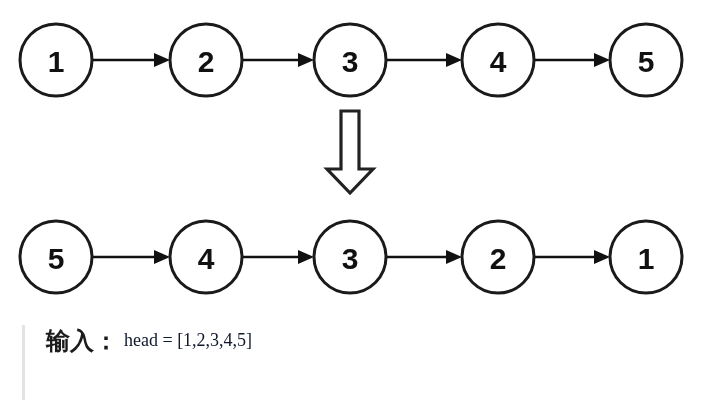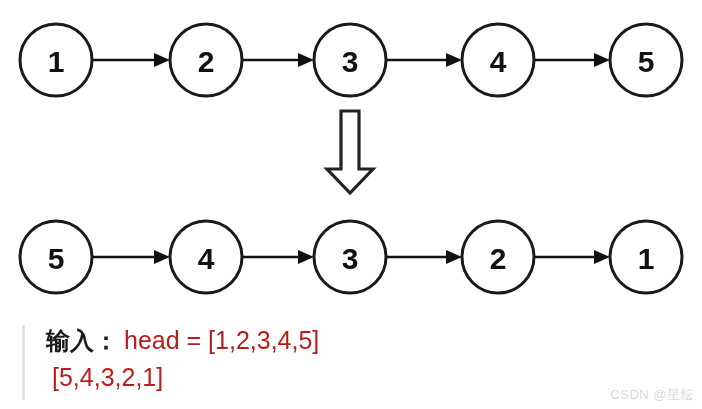--- a/index.html
+++ b/index.html
@@ -98,23 +98,23 @@
 
   .cap-key {
     font-family: "Liberation Sans", sans-serif;
     font-size: 24px;
     font-weight: bold;
     color: #1b1b1b;
     letter-spacing: 0px;
   }
 
   .cap-val {
-    font-family: Liberation Sans, sans-serif;
-    font-size: 25px;
-    color: #b91c1c;
+    font-family: Liberation Serif, serif;
+    font-size: 18px;
+    color: #0f172a;
     letter-spacing: 0px;
     padding-left: 6px;
   }
 
   .watermark {
     position: absolute;
     right: 8px;
     bottom: 5px;
     font-family: "Liberation Sans", sans-serif;
     font-size: 13px;
@@ -224,20 +224,18 @@
   </svg>
 
   <div class="caption-block">
     <div class="caption-rule"></div>
     <div class="caption-lines">
       <div class="caption-line">
         <span class="cap-key">输入：</span>
         <span class="cap-val">head = [1,2,3,4,5]</span>
       </div>
       <div class="caption-line">
-        <span class="cap-val">[5,4,3,2,1]</span>
       </div>
     </div>
   </div>
 
-  <div class="watermark">CSDN @星纭</div>
 
 </div>
 
 </body></html>

